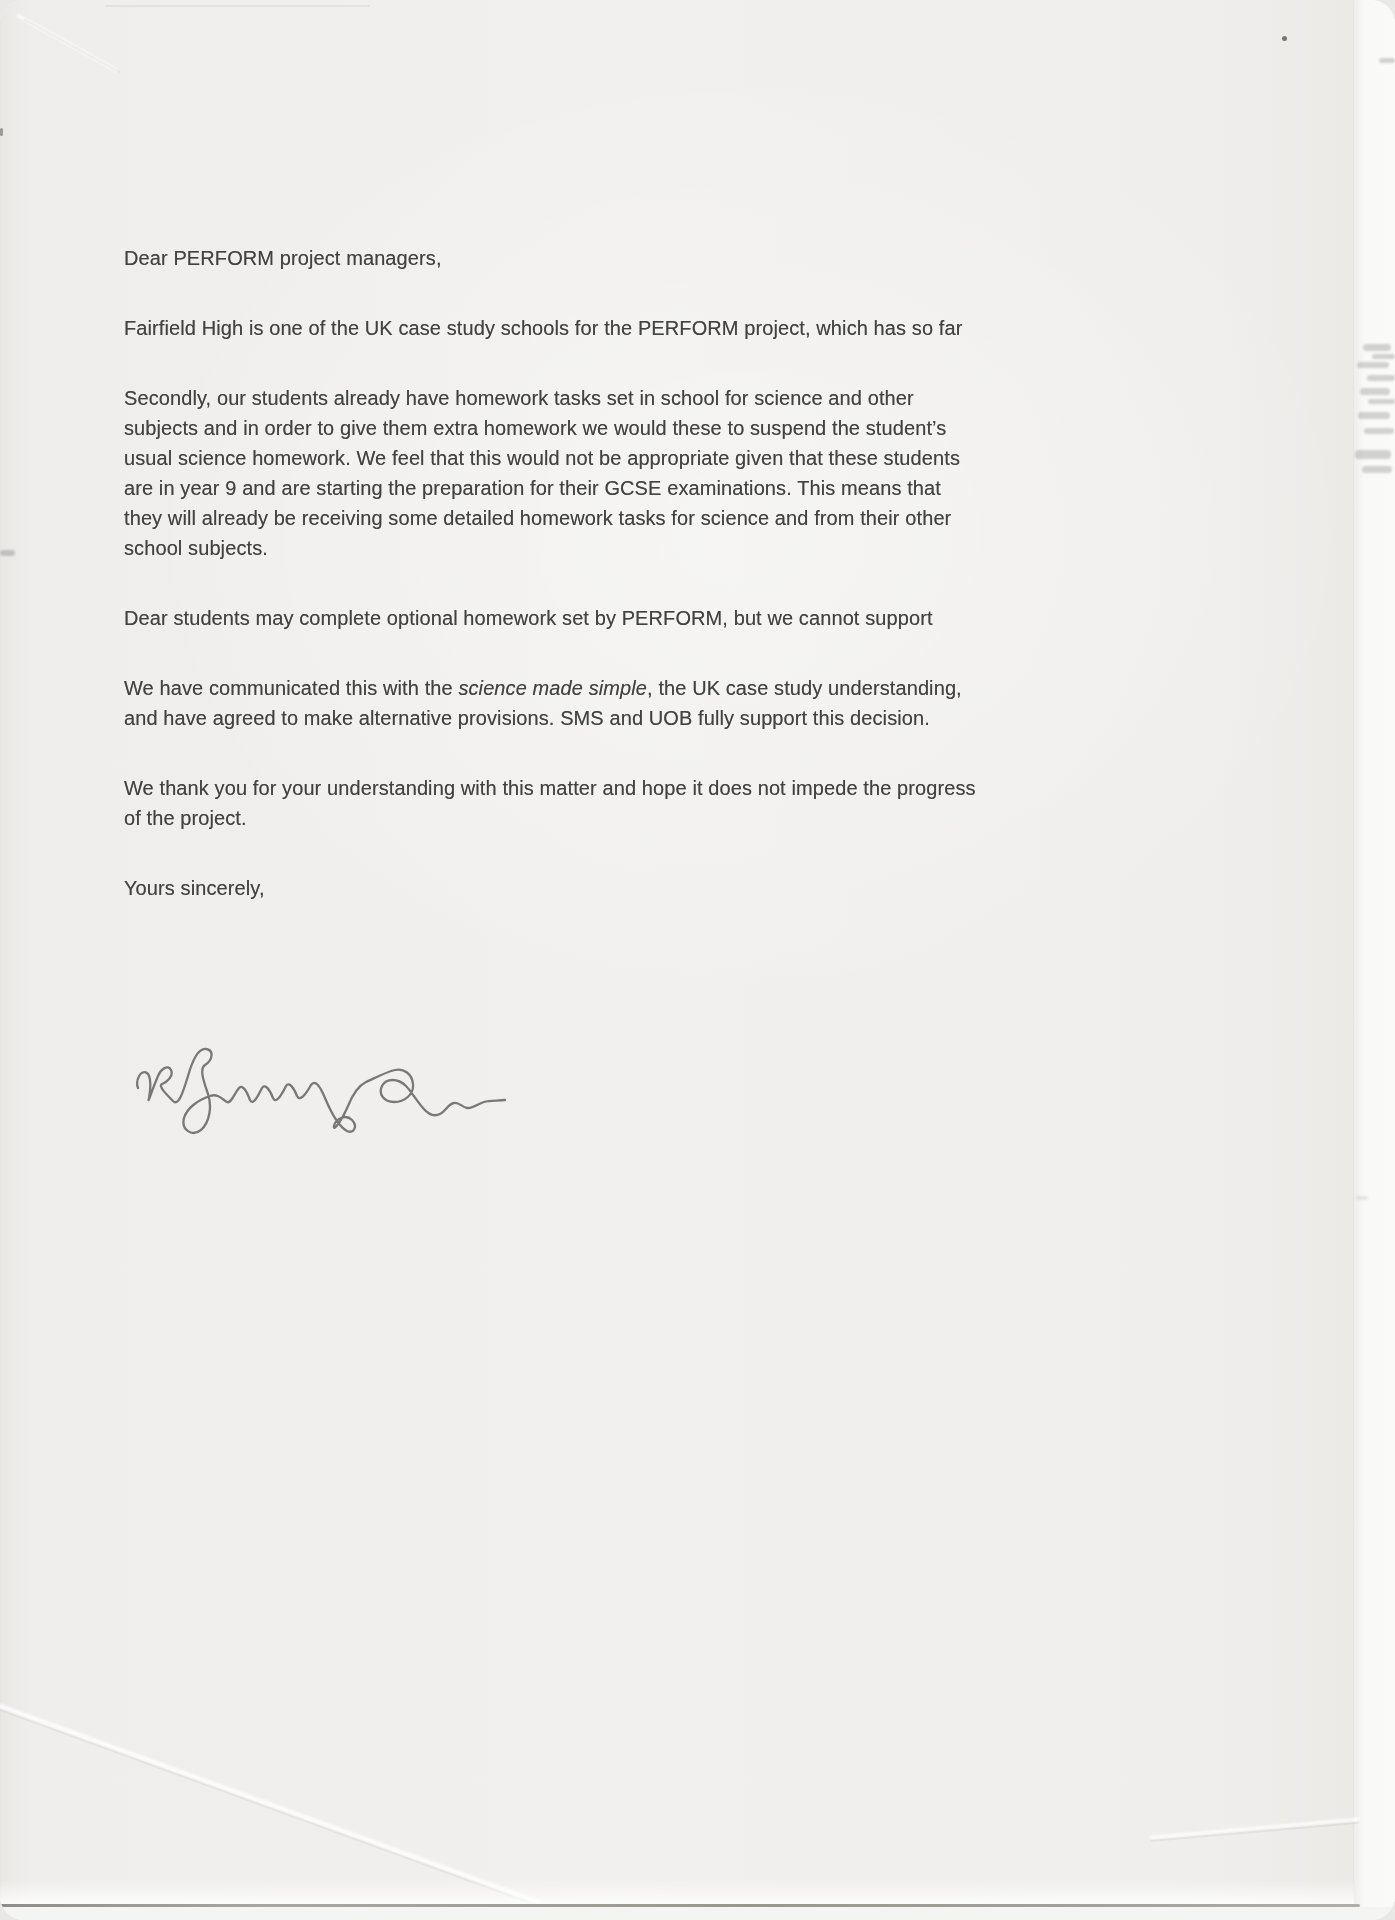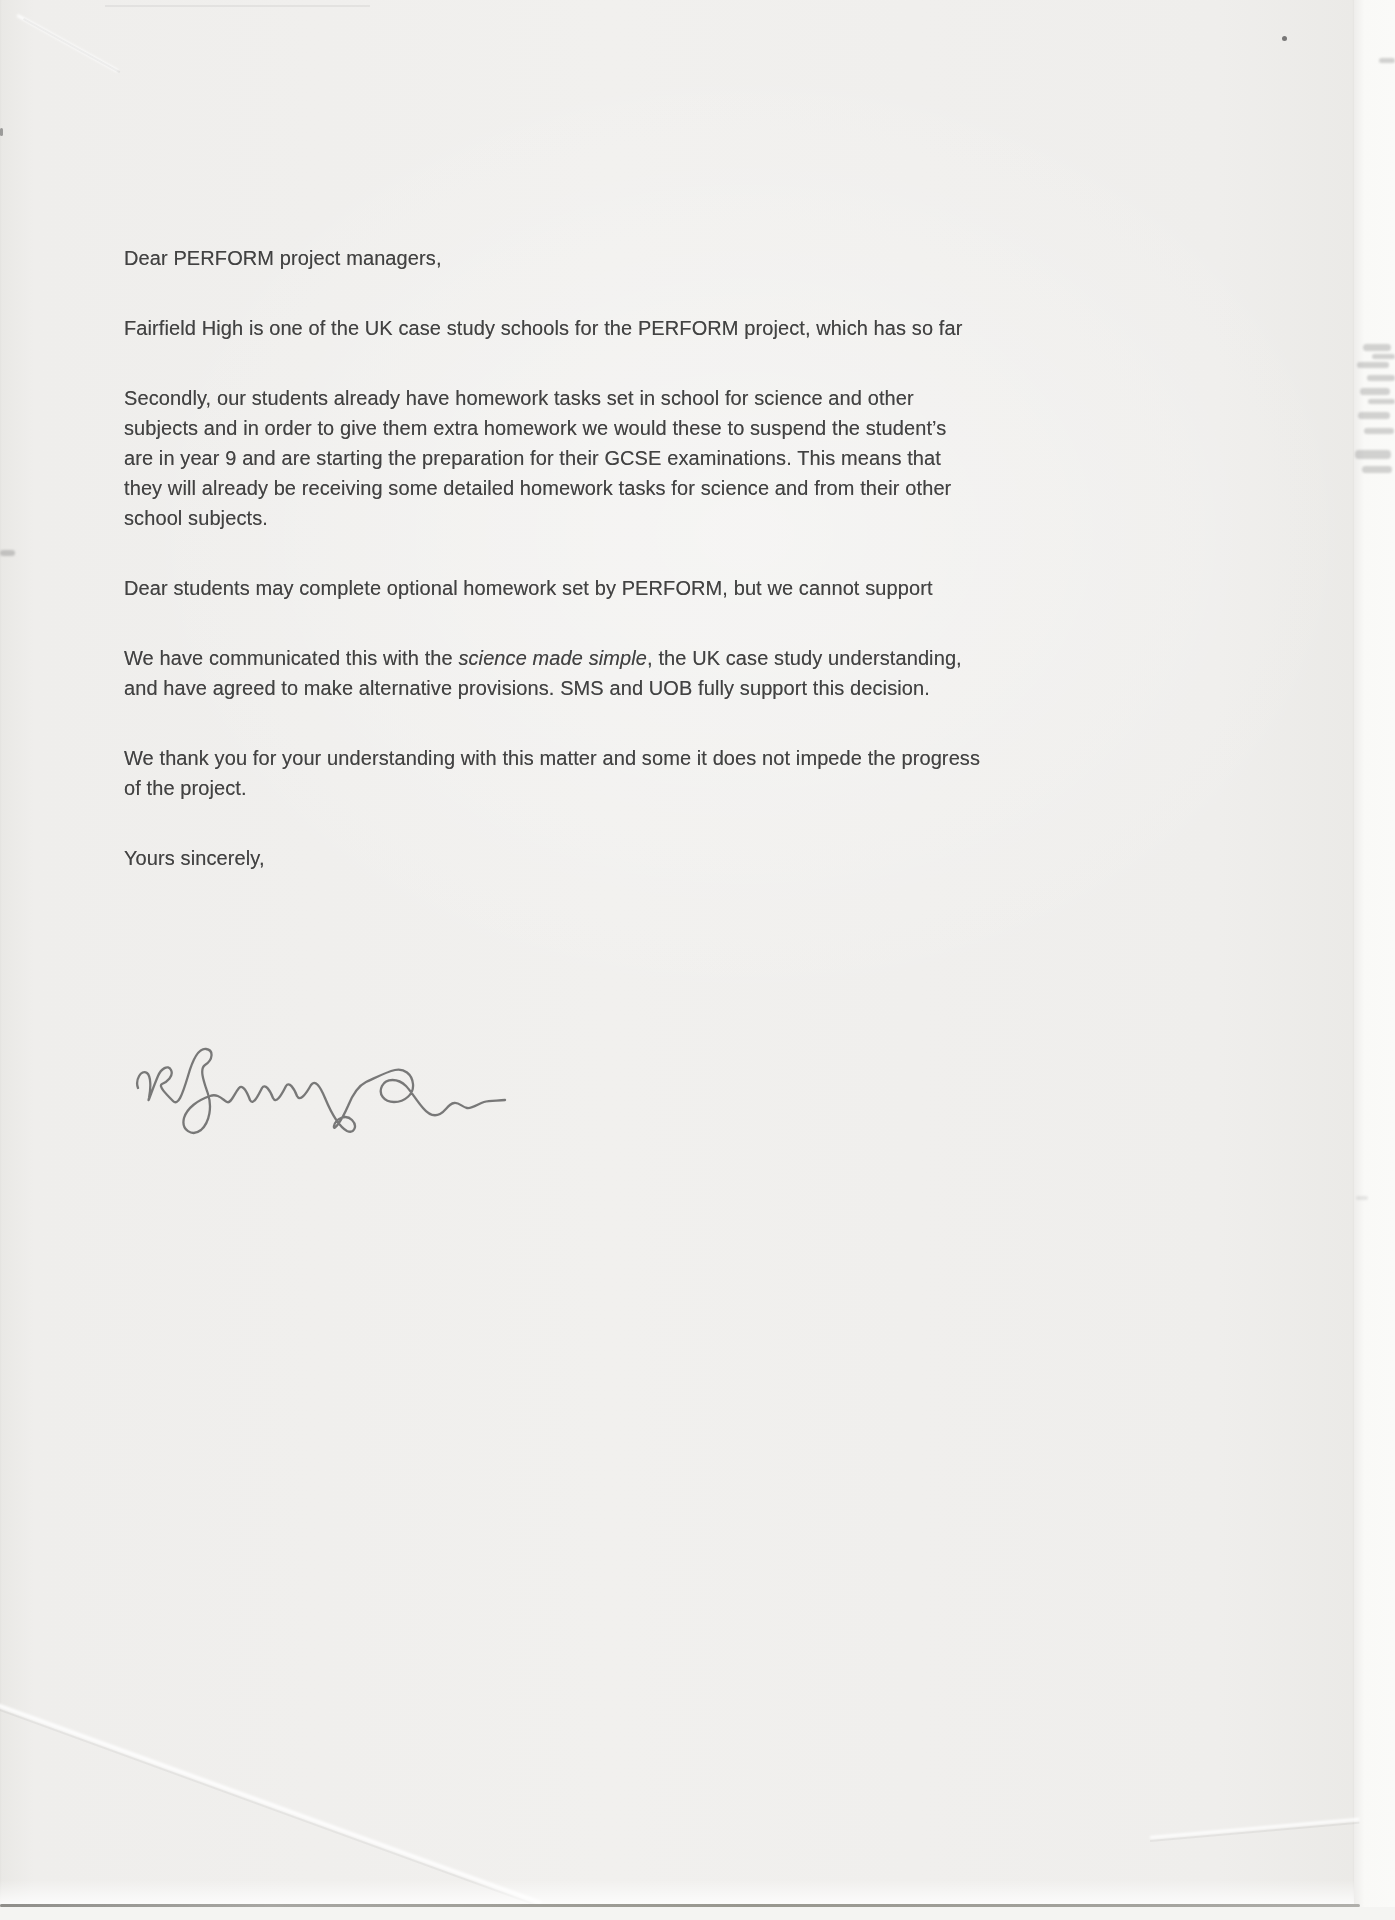--- a/index.html
+++ b/index.html
@@ -7,20 +7,21 @@
     width: 1395px; height: 1920px;
     background: #e9e8e6;
     font-family: "Liberation Sans", "DejaVu Sans", sans-serif;
     overflow: hidden;
   }
   #scan {
     position: relative;
     width: 1395px; height: 1920px;
     background: #f8f8f6; 
     overflow: hidden;
+    border-radius: 24px;
   }
   
   #paper {
     position: absolute;
     left: 0; top: 0;
     width: 1354px; height: 1908px;
     background:
       radial-gradient(ellipse 900px 700px at 55% 28%, rgba(255,255,255,0.35), rgba(255,255,255,0) 70%),
       linear-gradient(90deg, #e9e8e5 0%, #efeeec 2.5%, #f1f0ee 45%, #efeeec 90%, #ebeae7 100%);
     box-shadow: inset 0 -2px 3px rgba(0,0,0,0.05), 1px 0 2px rgba(0,0,0,0.08);
@@ -145,33 +146,34 @@
 
   <div id="letter">
     <div class="salutation line">Dear PERFORM project managers,</div>
     <div id="paragraphs">
         <div class="paragraph">
           <div class="line"><span>Fairfield High is one of the UK case study schools for the PERFORM project, which has so far</span></div>
         </div>
         <div class="paragraph">
           <div class="line"><span>Secondly, our students already have homework tasks set in school for science and other</span></div>
           <div class="line"><span>subjects and in order to give them extra homework we would these to suspend the student’s</span></div>
+          <div class="line"><span>usual science homework. We feel that this would not be appropriate given that these students</span></div>
           <div class="line"><span>are in year 9 and are starting the preparation for their GCSE examinations. This means that</span></div>
           <div class="line"><span>they will already be receiving some detailed homework tasks for science and from their other</span></div>
           <div class="line"><span>school subjects.</span></div>
         </div>
         <div class="paragraph">
           <div class="line"><span>Dear students may complete optional homework set by PERFORM, but we cannot support</span></div>
         </div>
         <div class="paragraph">
           <div class="line"><span>We have communicated this with the </span><em>science made simple</em><span>, the UK case study understanding,</span></div>
           <div class="line"><span>and have agreed to make alternative provisions. SMS and UOB fully support this decision.</span></div>
         </div>
         <div class="paragraph">
-          <div class="line"><span>We thank you for your understanding with this matter and some it does not impede the progress</span></div>
+          <div class="line"><span>We thank you for your understanding with this matter and hope it does not impede the progress</span></div>
           <div class="line"><span>of the project.</span></div>
         </div>
       </div>
     <div class="closing line">Yours sincerely,</div>
   </div>
 
   <svg id="signature" viewBox="0 0 400 115" xmlns="http://www.w3.org/2000/svg" aria-hidden="true">
     <path d="
       M10,50
       C7,42 13,31 19,35

